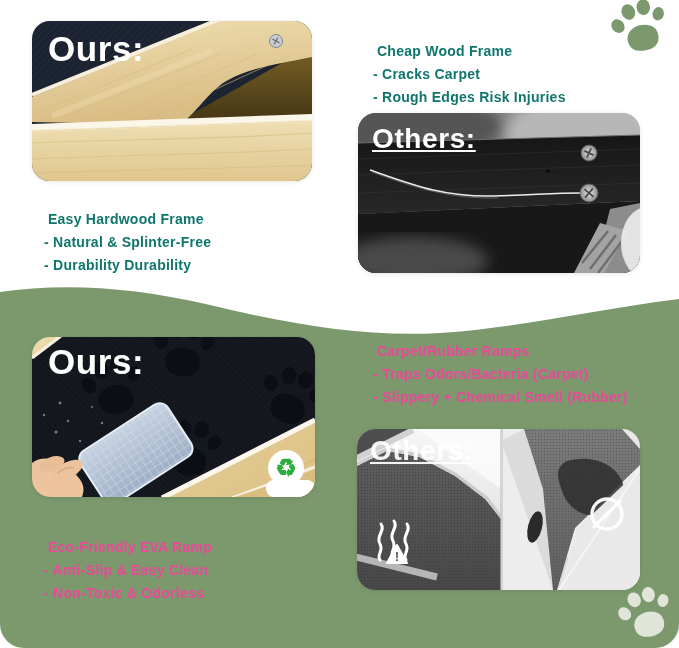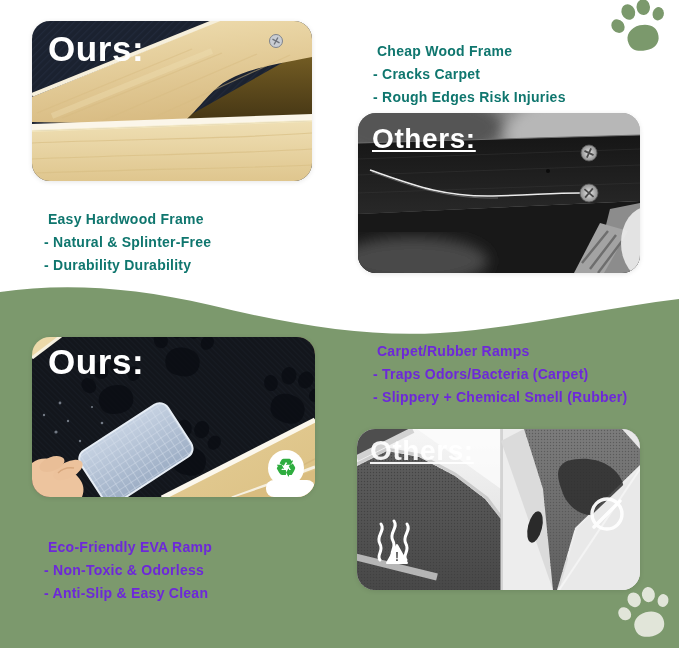--- a/index.html
+++ b/index.html
@@ -1,29 +1,29 @@
 <!DOCTYPE html>
 <html><head>
 <meta charset="utf-8">
 <style>
   html,body{margin:0;padding:0;background:#ffffff;}
   .canvas{position:relative;width:679px;height:648px;overflow:hidden;background:#ffffff;
-          font-family:"Liberation Sans",sans-serif;}
+          font-family:"Liberation Sans",sans-serif;border-radius:24px;}
   .wave-svg{position:absolute;left:0;top:0;width:679px;height:648px;z-index:0;}
   .card{position:absolute;border-radius:18px;overflow:hidden;z-index:2;
         box-shadow:0 1px 5px rgba(0,0,0,0.10);}
   .card svg.scene{position:absolute;left:0;top:0;width:100%;height:100%;display:block;}
   .card-label{position:absolute;color:#ffffff;font-weight:800;letter-spacing:.6px;line-height:1;z-index:3;}
   .label-lg{font-size:35px;}
   .label-sm{font-size:28px;text-decoration:underline;}
   .cap{position:absolute;z-index:2;font-weight:700;font-size:14px;line-height:23px;
        letter-spacing:.25px;white-space:nowrap;}
   .cap .cap-title{padding-left:4px;}
   .cap.dark{color:#0f766e;}
-  .cap.light{color:#6d28d9;}
+  .cap.light{color:#ec4899;}
   .paw{position:absolute;z-index:2;}
   .recycle-badge{position:absolute;z-index:4;width:36px;text-align:center;
                  font-size:24px;line-height:36px;color:#2EAD3F;font-weight:700;}
 </style>
 </head>
 <body>
 
 <div class="canvas">
 
   <svg width="0" height="0" style="position:absolute" aria-hidden="true">
@@ -212,22 +212,22 @@
       </g>
       <rect x="234" y="143" width="49" height="17" rx="8" fill="#FFFFFF"></rect>
       <circle cx="254" cy="131" r="18" fill="#FFFFFF"></circle>
     </svg>
     <div class="recycle-badge" style="left:236px;top:113px">♻</div>
     <div class="card-label label-lg" style="left:16px;top:7px">Ours:</div>
   </div>
 
   <div class="cap light" style="left:44px;top:536px">
     <div class="cap-title">Eco-Friendly EVA Ramp</div>
+    <div>- Anti-Slip &amp; Easy Clean</div>
     <div>- Non-Toxic &amp; Odorless</div>
-    <div>- Anti-Slip &amp; Easy Clean</div>
   </div>
 
   <div class="card" style="left:357px;top:429px;width:283px;height:161px">
     <svg class="scene" viewBox="0 0 283 161">
       <defs>
         <pattern id="dotsD" width="3" height="3" patternUnits="userSpaceOnUse">
           <circle cx="1.5" cy="1.5" r="0.7" fill="#3E3E3E"></circle>
         </pattern>
         <pattern id="dotsL" width="3" height="3" patternUnits="userSpaceOnUse">
           <circle cx="1.5" cy="1.5" r="0.7" fill="#545454"></circle>

